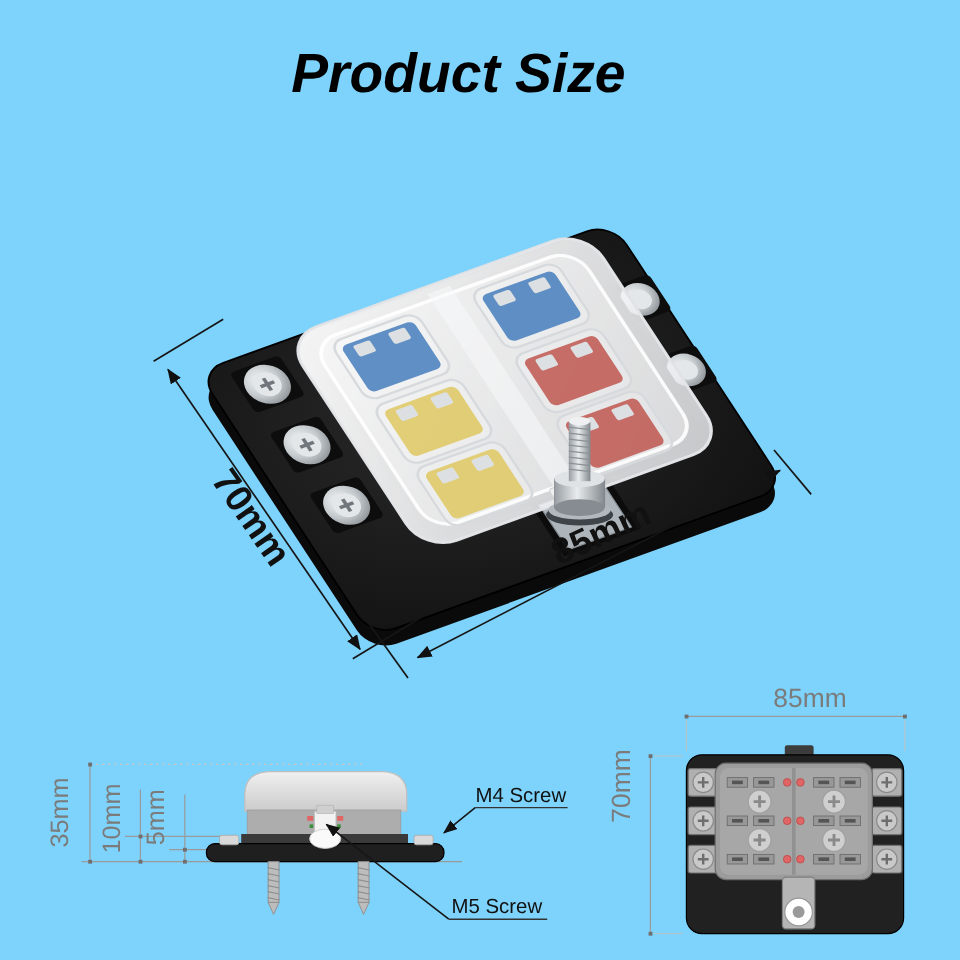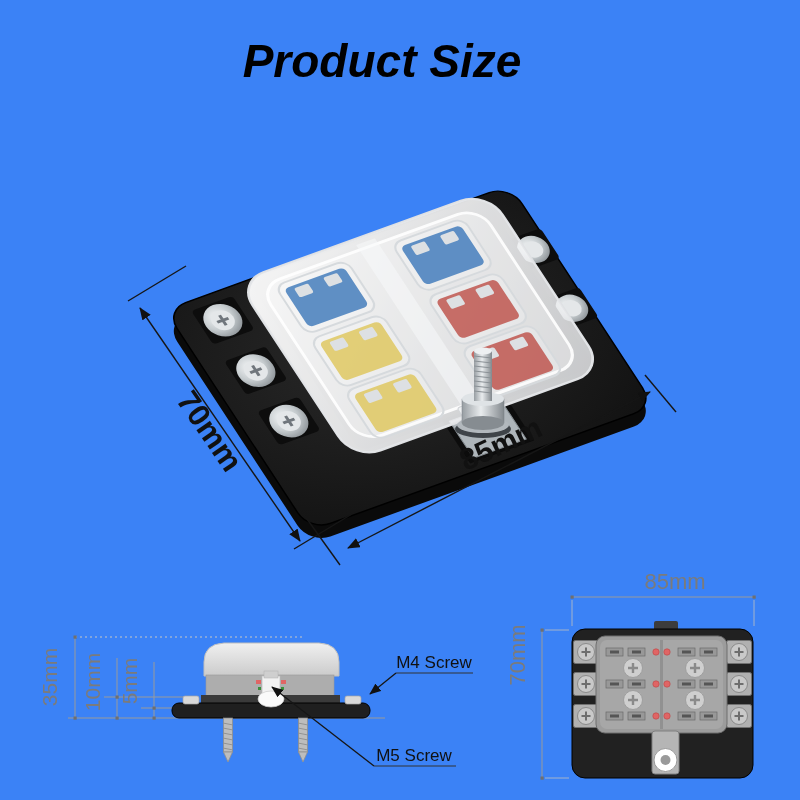--- a/index.html
+++ b/index.html
@@ -1,16 +1,16 @@
 <!DOCTYPE html>
 <html><head>
 <meta charset="utf-8">
 <style>
   html,body{margin:0;padding:0;background:#ffffff;}
-  #canvas{position:relative;width:800px;height:800px;background:#3b82f6;overflow:hidden;
+  #canvas{position:relative;width:800px;height:800px;background:#7dd3fc;overflow:hidden;
           font-family:"Liberation Sans", sans-serif;}
   svg{position:absolute;left:0;top:0;}
   text{font-family:"Liberation Sans", sans-serif;}
   .dim-black{fill:#111111;font-weight:bold;}
   .dim-gray{fill:#7b7b7b;}
   .callout{fill:#111111;}
 </style>
 </head>
 <body>
 

